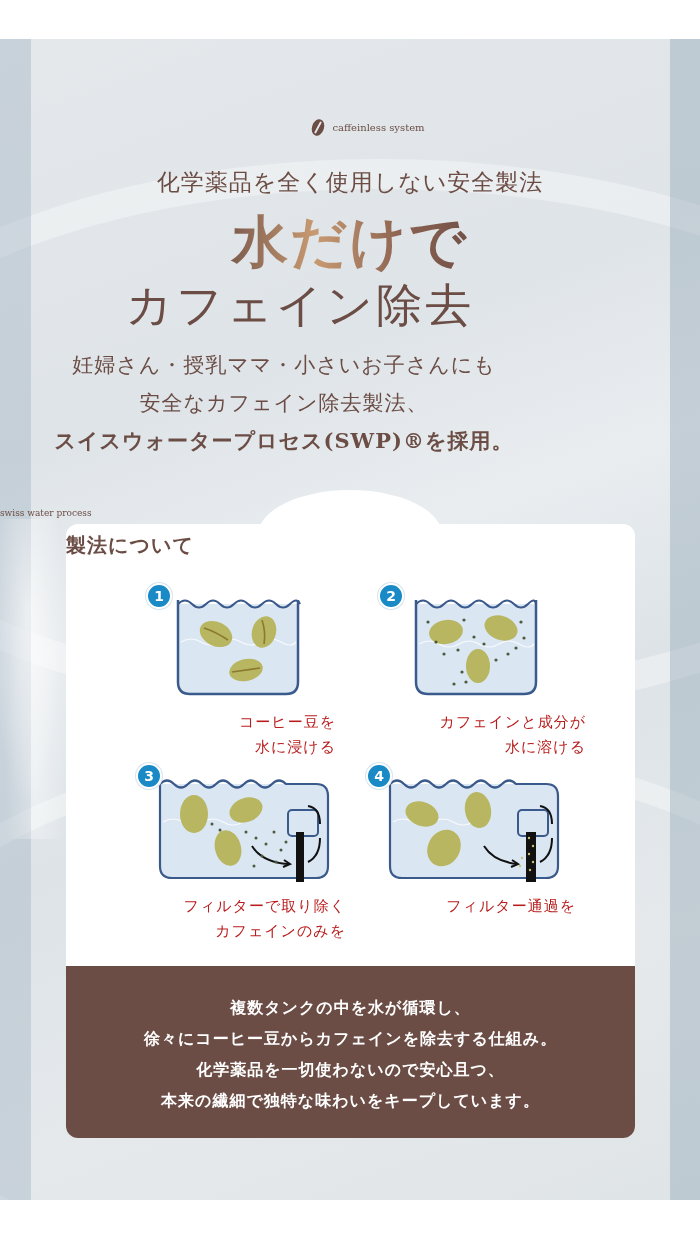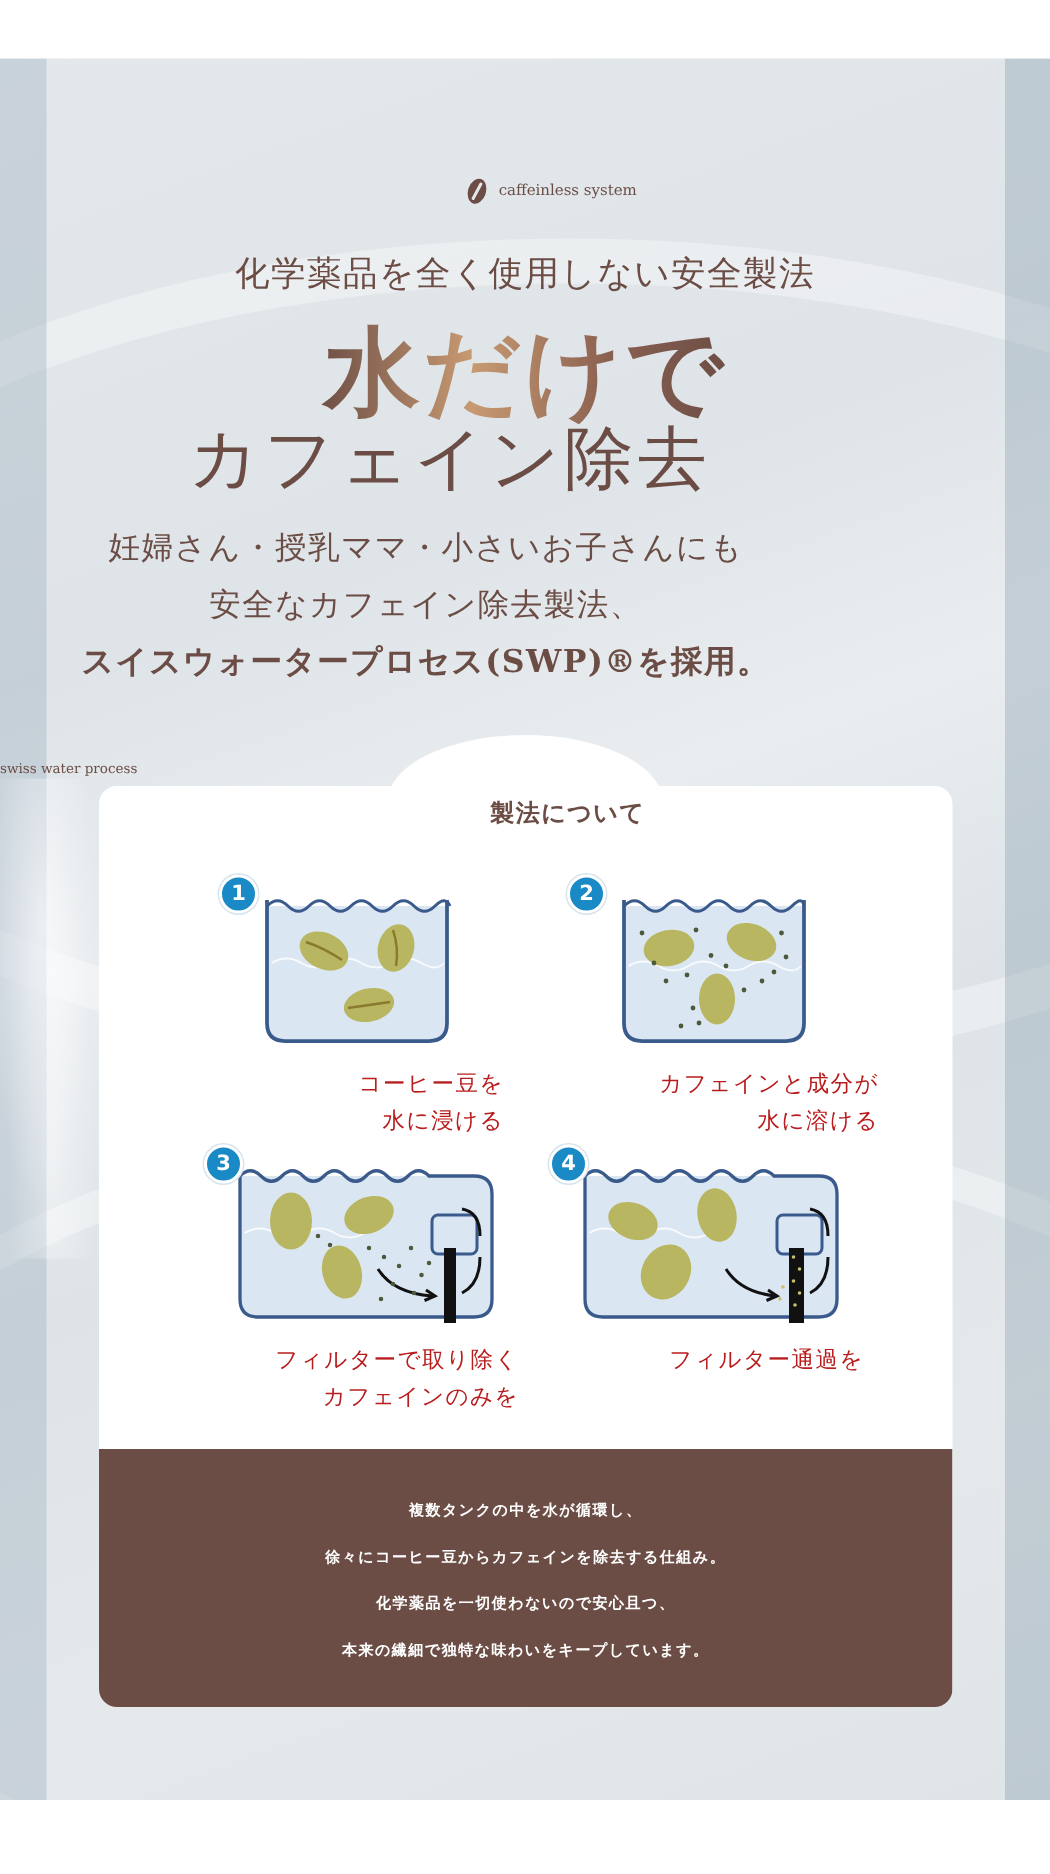--- a/index.html
+++ b/index.html
@@ -13,40 +13,40 @@
   .splash { position:absolute; left:0; top:480px; width:70px; height:320px;
             background: radial-gradient(ellipse at 40% 30%, rgba(255,255,255,0.6), rgba(255,255,255,0) 60%),
                         radial-gradient(ellipse at 50% 80%, rgba(255,255,255,0.4), rgba(255,255,255,0) 60%); }
 
   .brand { position:absolute; top:80px; left:0; width:700px; text-align:center; }
   .brand-inner { display:inline-flex; align-items:center; gap:8px; color:#6b4d45; font-size:10px;padding-left:37px; }
   .bean { width:12px; height:17px; border-radius:50%; background:#6b4d45; position:relative; transform:rotate(18deg); }
   .bean::after { content:""; position:absolute; left:5px; top:2px; width:2px; height:13px; background:#e4e8eb; border-radius:2px; transform:rotate(10deg); }
 
   .subtitle { position:absolute; top:128px; width:700px; text-align:center; font-size:23px; color:#6b4d45; letter-spacing:1px; }
-  .title1 { position:absolute; top:166px; width:700px; text-align:center; font-size:64px; font-weight:bold; letter-spacing:2px;
+  .title1 { position:absolute; top:166px; width:700px; text-align:center; font-size:56px; font-weight:bold; letter-spacing:2px;
             background: linear-gradient(90deg, #6b4d45 30%, #c89a72 45%, #8a6050 58%, #6b4d45 70%);
             -webkit-background-clip:text; background-clip:text; color:transparent; }
   .title2 { position:absolute; top:236px; width:600px; text-align:center; font-size:46px; color:#6b4d45; letter-spacing:3px; }
 
   .lead { position:absolute; top:307px; width:568px; text-align:center; font-size:21px; color:#6b4d45; line-height:38px; letter-spacing:1px; }
   .lead .bold { font-weight:bold; }
 
   .tab { position:absolute; left:258px; top:451px; width:184px; height:90px; border-radius:50%; background:#ffffff; }
   .tab-label { position:absolute; top:469px; width:700px; text-align:left; font-size:9px; color:#6b4d45; }
   .card { position:absolute; left:66px; top:485px; width:569px; height:614px; background:#ffffff; border-radius:12px; overflow:hidden; }
-  .card-title { position:absolute; top:8px; width:625px; text-align:center; font-family:"DejaVu Sans", sans-serif; font-size:16px; font-weight:bold; color:#6b4d45; letter-spacing:1px; }
+  .card-title { position:absolute; top:8px; width:625px; text-align:left; font-family:"DejaVu Sans", sans-serif; font-size:20px; font-weight:bold; color:#6b4d45; letter-spacing:1px; }
 
   .step { position:absolute; }
   .step .caption { position:absolute; text-align:right; font-family:"DejaVu Sans", sans-serif; font-size:15px; color:#b91c1c; line-height:25px; letter-spacing:1px; white-space:nowrap; }
   .badge { position:absolute; width:22px; height:22px; border-radius:50%; background:#1a8ac6; border:2px solid #fff; box-shadow:0 0 0 1px #d6e4ee;
            color:#fff; font-family:"DejaVu Sans", sans-serif; font-weight:bold; font-size:14px; text-align:center; line-height:22px; }
 
   .panel { position:absolute; left:0; top:442px; width:569px; height:172px; background:#6b4d45; }
-  .panel-text { position:absolute; top:26px; width:569px; text-align:center; font-family:"DejaVu Sans", sans-serif; font-size:10px; font-weight:bold; color:#ffffff; line-height:31px; letter-spacing:1px; }
+  .panel-text { position:absolute; top:26px; width:569px; text-align:center; font-family:"DejaVu Sans", sans-serif; font-size:16px; font-weight:bold; color:#ffffff; line-height:31px; letter-spacing:1px; }
 </style>
 </head>
 <body>
 
 <div class="stage">
   <div class="swirl" style="left:-200px;top:120px;width:1100px;height:500px;"></div>
   <div class="swirl" style="left:-150px;top:700px;width:1000px;height:520px;border-width:22px;"></div>
   <div class="strip-left"></div>
   <div class="strip-right"></div>
   <div class="splash"></div>

